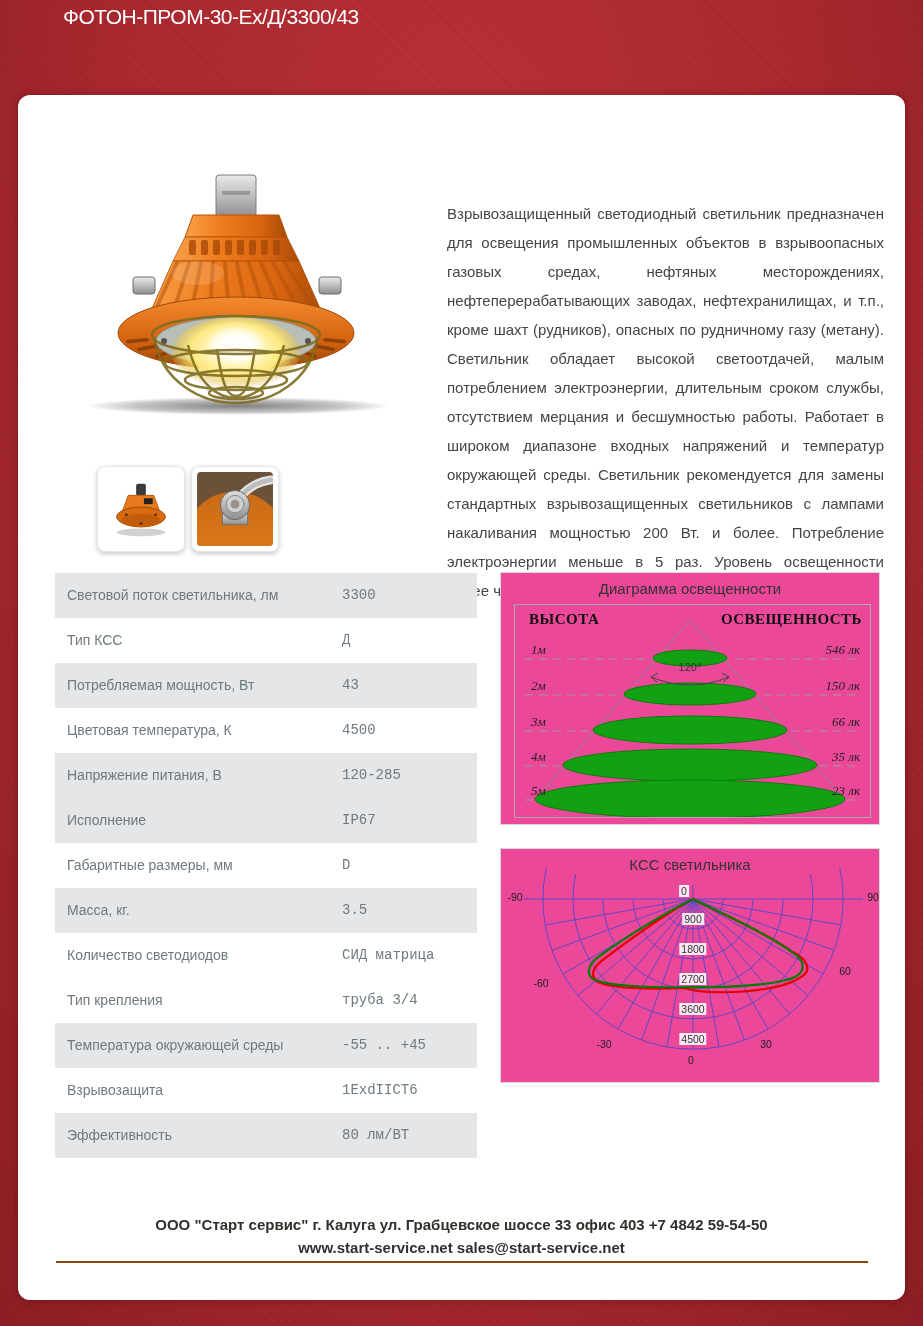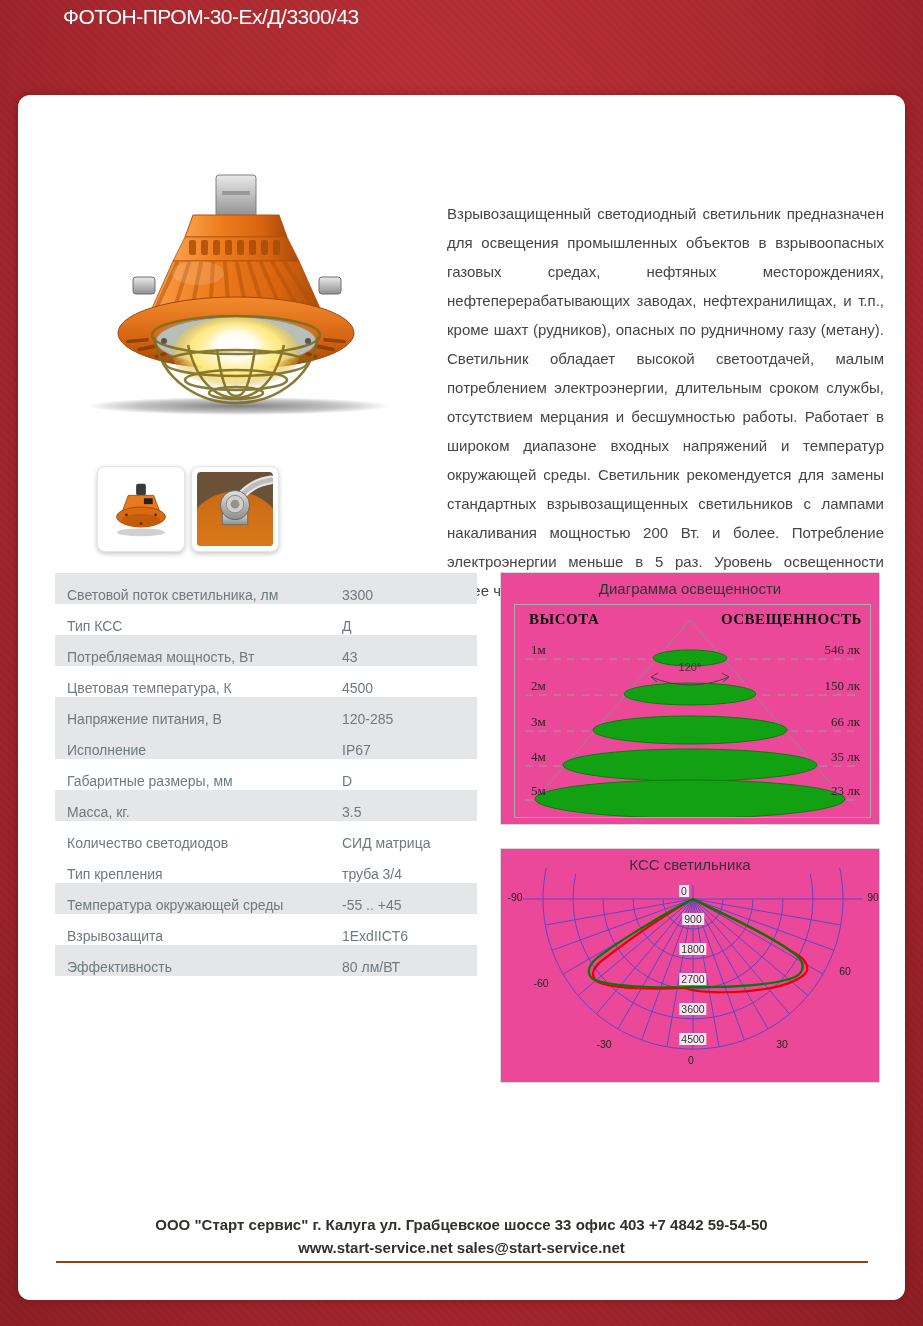--- a/index.html
+++ b/index.html
@@ -10,32 +10,32 @@
       radial-gradient(ellipse at 50% 25%, #bb333a 0%, #ab2930 55%, #8c1f25 100%);
   }
   .page-title{position:absolute;left:20px;top:5px;color:#ffffff;font-size:21px;font-weight:400;letter-spacing:-0.5px;margin-left:43px;}
   .card{position:absolute;left:18px;top:95px;width:887px;height:1205px;background:#ffffff;border-radius:12px;box-shadow:0 0 8px rgba(60,0,0,.35);}
   .photo{position:absolute;left:30px;top:70px;width:380px;height:260px;}
   .thumb{position:absolute;top:371px;width:88px;height:86px;background:#fff;border:1px solid #e6e6e6;border-radius:8px;box-shadow:0 2px 5px rgba(0,0,0,.22);padding:5px;box-sizing:border-box;cursor:pointer;}
   .thumb svg{display:block;width:100%;height:100%;border-radius:4px;}
   .thumb1{left:79px;} .thumb2{left:173px;}
   .desc{position:absolute;left:429px;top:104px;width:437px;font-size:15px;line-height:29px;color:#454545;text-align:justify;}
   .spec-table{position:absolute;left:37px;top:478px;width:422px;}
-  .spec-row{position:relative;height:31px;line-height:45px;font-size:14px;color:#6e7a80;background:#ffffff;text-align:center;}
+  .spec-row{position:relative;height:45px;line-height:45px;font-size:14px;color:#6e7a80;background:#ffffff;text-align:center;}
   .spec-row.shaded{background:#e4e6e7;}
   .spec-label{position:absolute;left:12px;white-space:nowrap;}
-  .spec-value{position:absolute;left:287px;white-space:nowrap;}
+  .spec-value{position:absolute;left:287px;white-space:nowrap;font-family:Liberation Mono, monospace;}
   .panel{position:absolute;left:482px;background:#ec4899;border:1px solid #d9d9d9;box-sizing:border-box;}
   .panel-illum{top:477px;width:380px;height:253px;}
   .panel-kss{top:753px;width:380px;height:235px;}
   .panel-title{position:absolute;top:7px;left:0;width:100%;text-align:center;font-size:15px;color:#333;}
   .diagram-box{position:absolute;left:13px;top:31px;width:355px;height:212px;border:1px solid #ababab;box-sizing:content-box;}
   .diagram-box svg{position:absolute;left:0;top:0;}
   .ax-label{position:absolute;font-family:"Liberation Serif",serif;font-weight:bold;font-size:15px;color:#111;letter-spacing:.5px;}
-  .il-lab{position:absolute;font-family:"Liberation Serif",serif;font-size:13px;color:#222;}
+  .il-lab{position:absolute;font-family:"Liberation Serif",serif;font-style:italic;font-size:13px;color:#222;}
   .beam{position:absolute;left:155px;top:56px;width:40px;text-align:center;font-size:11px;color:#333;}
   .kss-box{position:absolute;left:0;top:0;width:380px;height:235px;}
   .kss-box svg{position:absolute;left:0;top:14px;}
   .k-lab{position:absolute;transform:translateX(-50%);font-size:10.5px;color:#222;line-height:12px;}
   .k-rad{background:rgba(255,255,255,.88);padding:0 2px;color:#333;}
   .footer-line{position:absolute;left:0;width:100%;text-align:center;font-size:15px;font-weight:700;color:#33302c;}
   .f1{top:1121px;} .f2{top:1144px;}
   .footer-rule{position:absolute;left:38px;top:1166px;width:812px;height:2px;background:#8a4511;}
 </style>
 </head>
@@ -316,21 +316,21 @@
         <div class="k-lab k-rad" style="left:183px;top:36px;">0</div>
         <div class="k-lab k-rad" style="left:192px;top:64px;">900</div>
         <div class="k-lab k-rad" style="left:192px;top:94px;">1800</div>
         <div class="k-lab k-rad" style="left:192px;top:124px;">2700</div>
         <div class="k-lab k-rad" style="left:192px;top:154px;">3600</div>
         <div class="k-lab k-rad" style="left:192px;top:184px;">4500</div>
         <div class="k-lab" style="left:14px;top:42px;">-90</div>
         <div class="k-lab" style="left:40px;top:128px;">-60</div>
         <div class="k-lab" style="left:103px;top:189px;">-30</div>
         <div class="k-lab" style="left:190px;top:205px;">0</div>
-        <div class="k-lab" style="left:281px;top:189px;">30</div>
+        <div class="k-lab" style="left:265px;top:189px;">30</div>
         <div class="k-lab" style="left:344px;top:116px;">60</div>
         <div class="k-lab" style="left:372px;top:42px;">90</div>
       </div>
     </div>
 
     <div class="footer-line f1">ООО "Старт сервис"  г. Калуга ул. Грабцевское шоссе 33 офис 403  +7 4842 59-54-50</div>
     <div class="footer-line f2">www.start-service.net  sales@start-service.net</div>
     <div class="footer-rule"></div>
   </div>
 </div>

